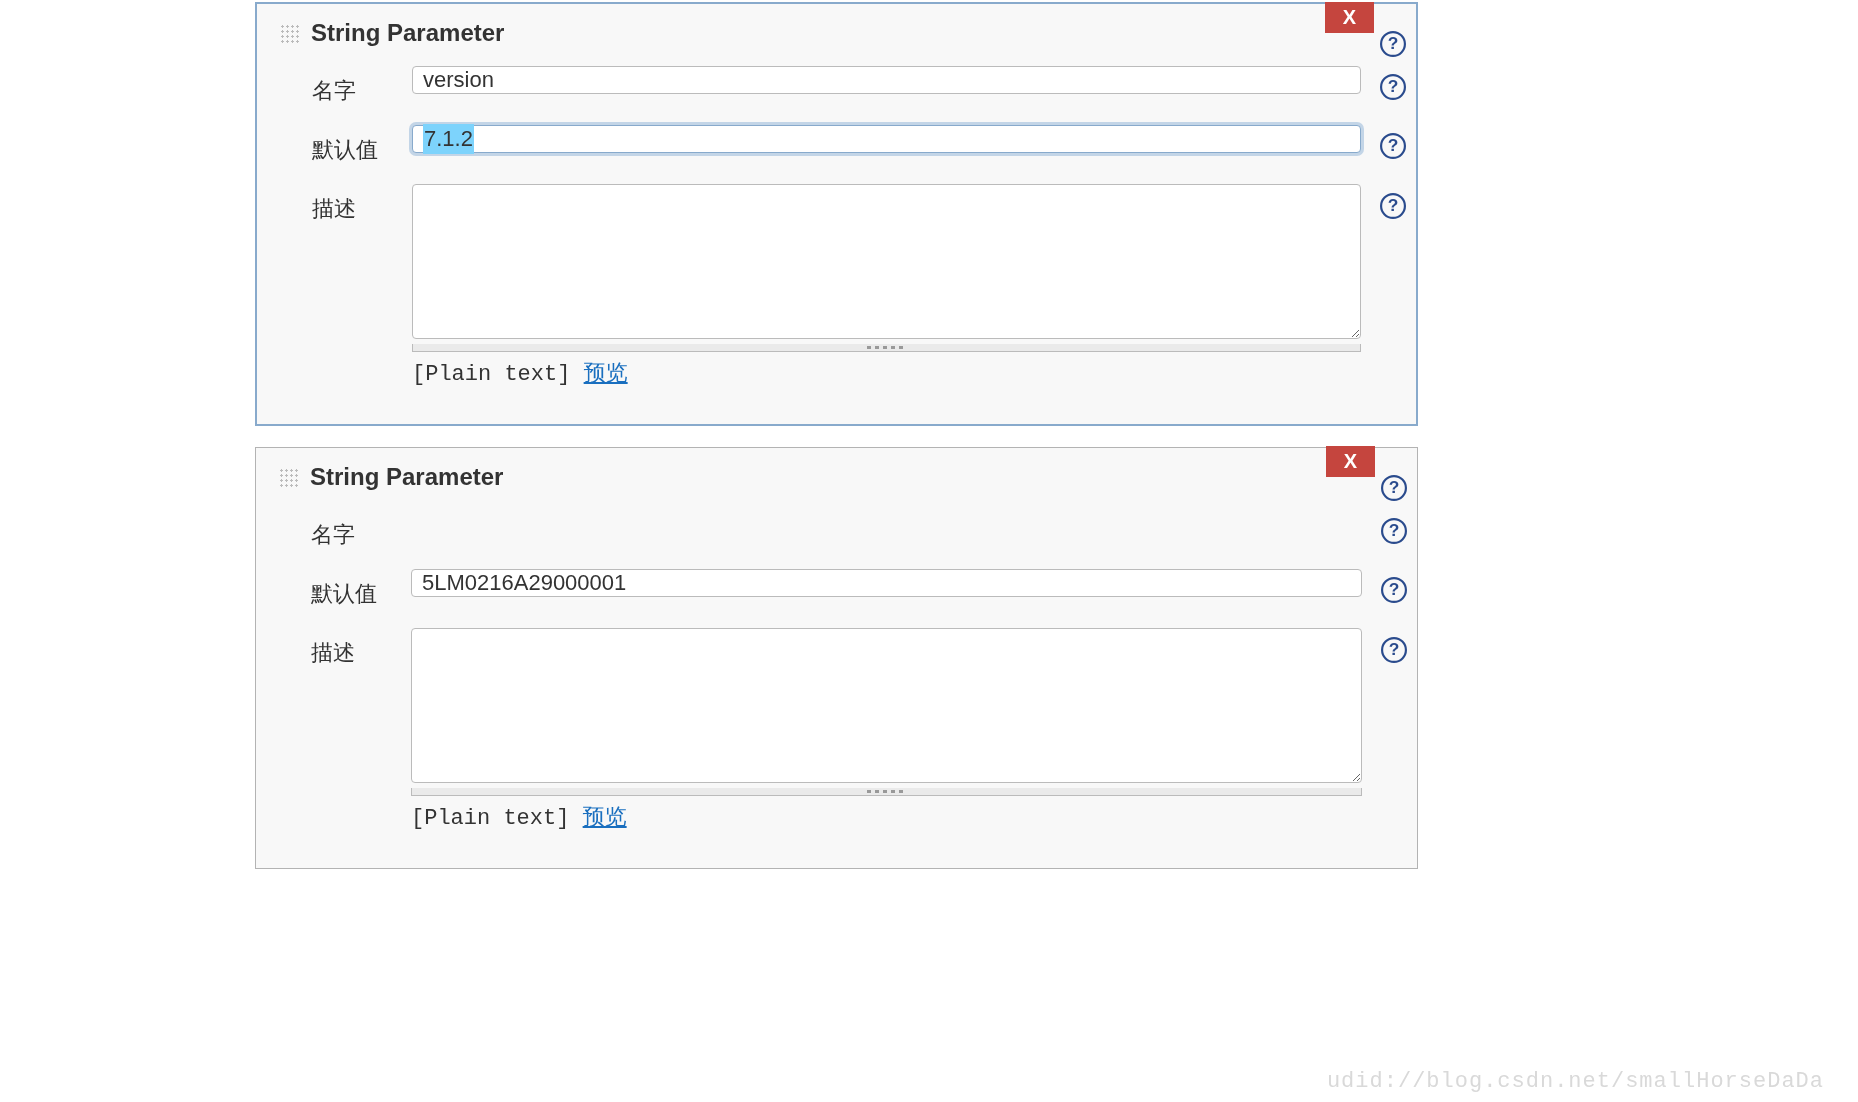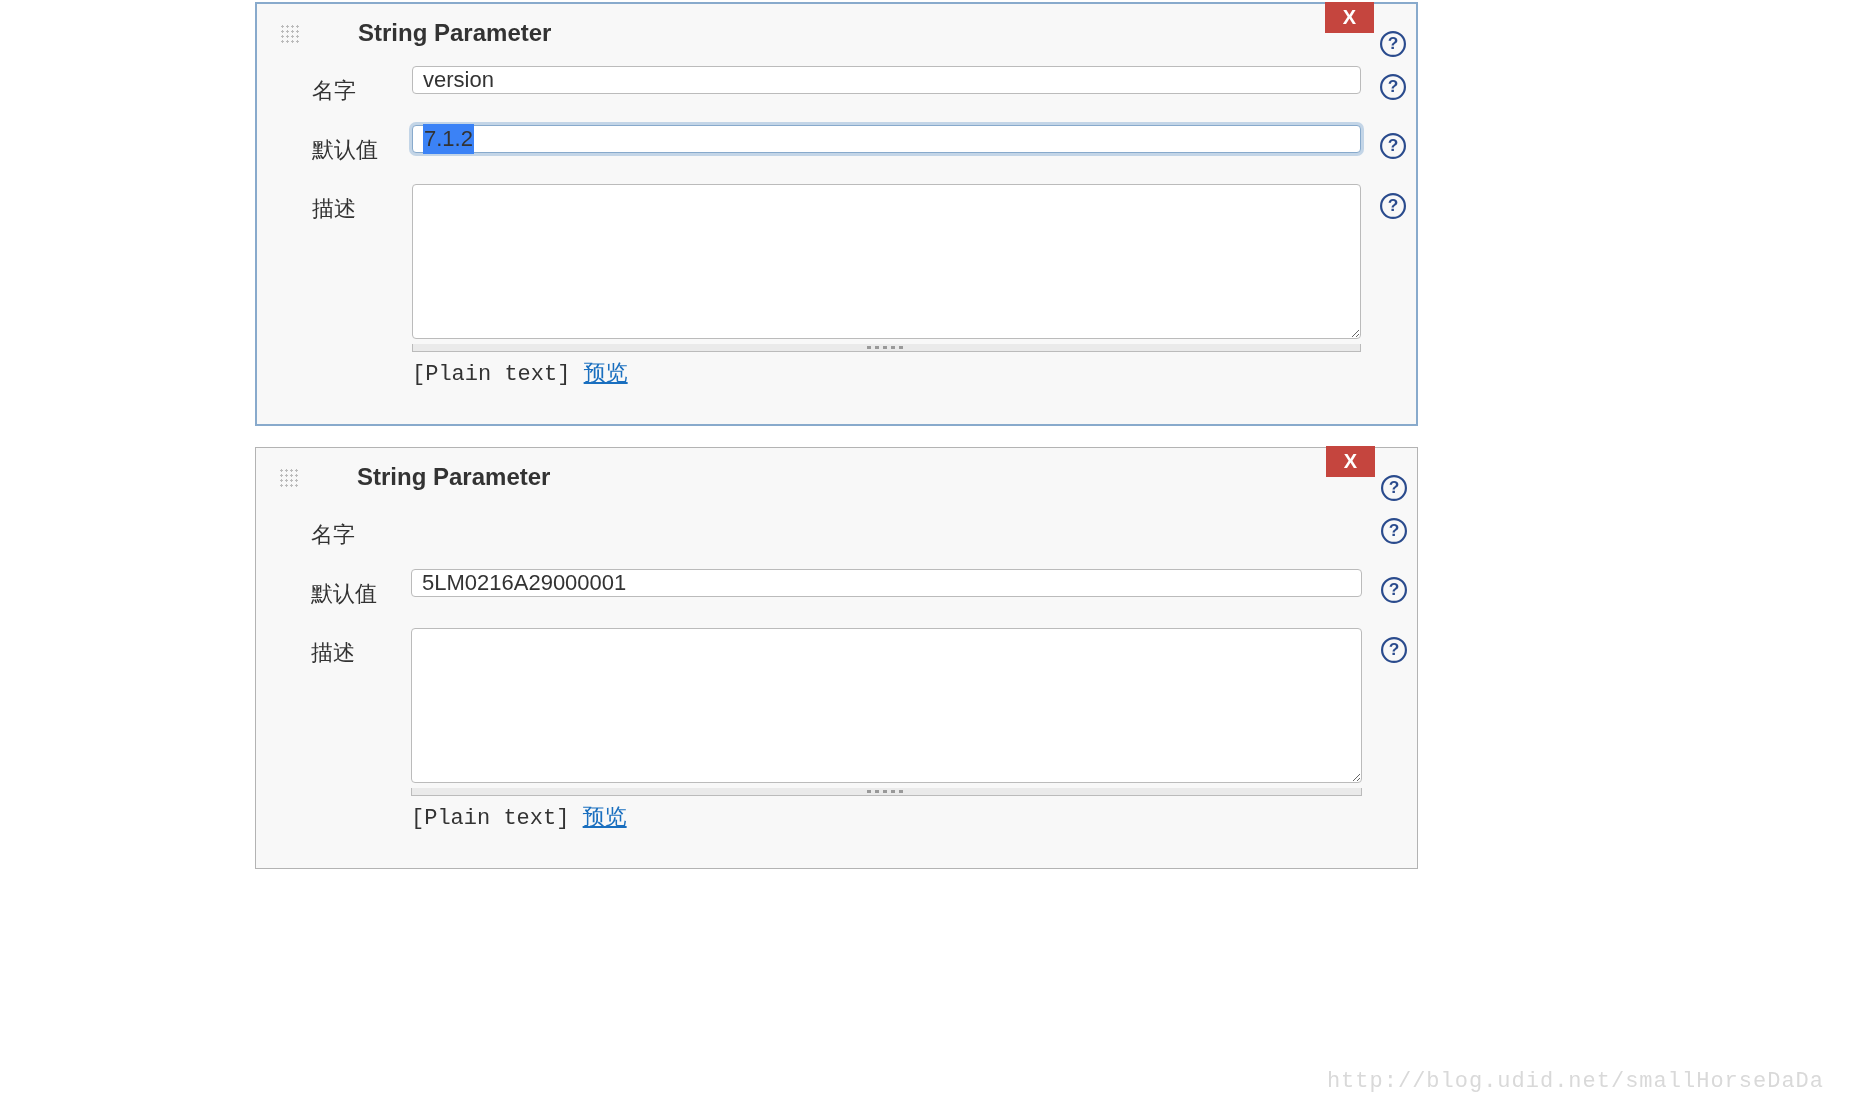--- a/index.html
+++ b/index.html
@@ -44,21 +44,20 @@
       display: flex;
       align-items: center;
       justify-content: center;
       cursor: pointer;
       z-index: 5;
     }
     .header-row {
       display: flex;
       align-items: center;
       margin-bottom: 14px;
-      gap: 47px;
     }
     .drag-handle {
       width: 20px;
       height: 20px;
       margin-right: 12px;
       background-image:
         radial-gradient(circle, #bbb 1.2px, transparent 1.2px);
       background-size: 5px 5px;
       background-position: 1px 1px;
     }
@@ -93,21 +92,21 @@
       font-size: 22px;
       color: #333;
       background: #fff;
       outline: none;
     }
     .text-input.active {
       border: 1.5px solid #88aacc;
       box-shadow: 0 0 0 3px rgba(130,170,210,0.45);
     }
     .input-selection {
-      background: #3b82f6;
+      background: #7dd3fc;
       padding: 2px 1px;
     }
     .textarea-input {
       width: 100%;
       height: 155px;
       border: 1.5px solid #bbb;
       border-radius: 4px;
       padding: 8px 10px;
       font-size: 20px;
       background: #fff;
@@ -284,14 +283,14 @@
             <div class="textarea-grip"></div>
           </div>
         <div class="below-textarea">
           <span>[Plain text]</span>
           <a>预览</a>
         </div>
       </div>
     </div>
   </div>
 
-  <div class="watermark">http://blog.udid.net/smallHorseDaDa</div>
+  <div class="watermark">udid://blog.csdn.net/smallHorseDaDa</div>
 </div>
 
 </body></html>

